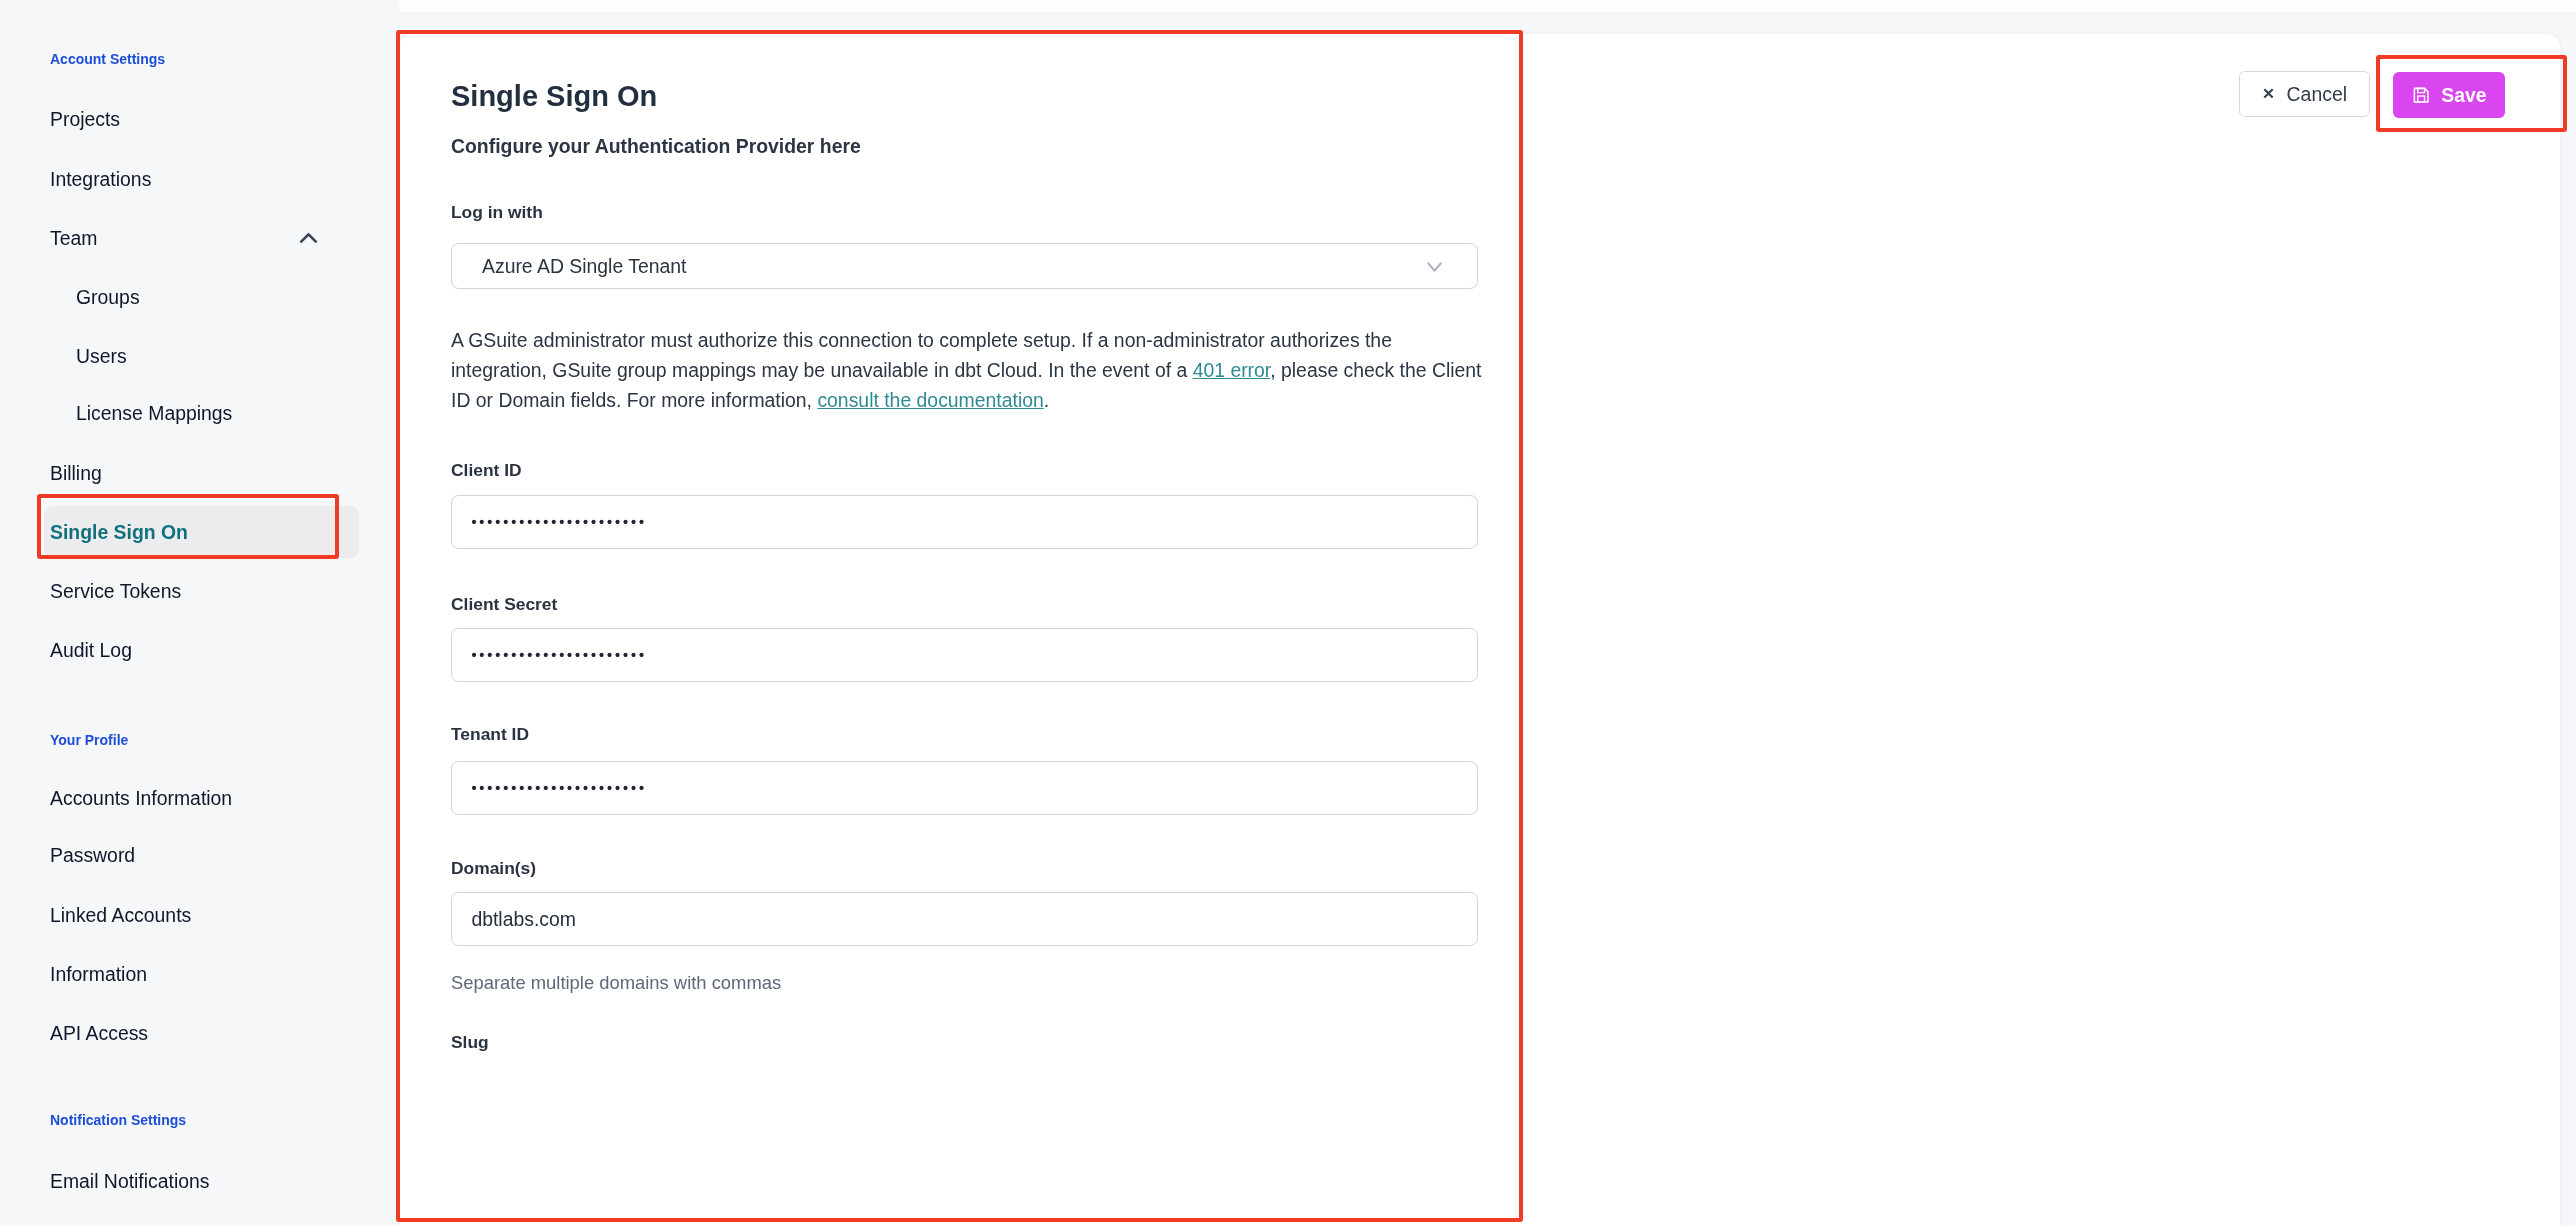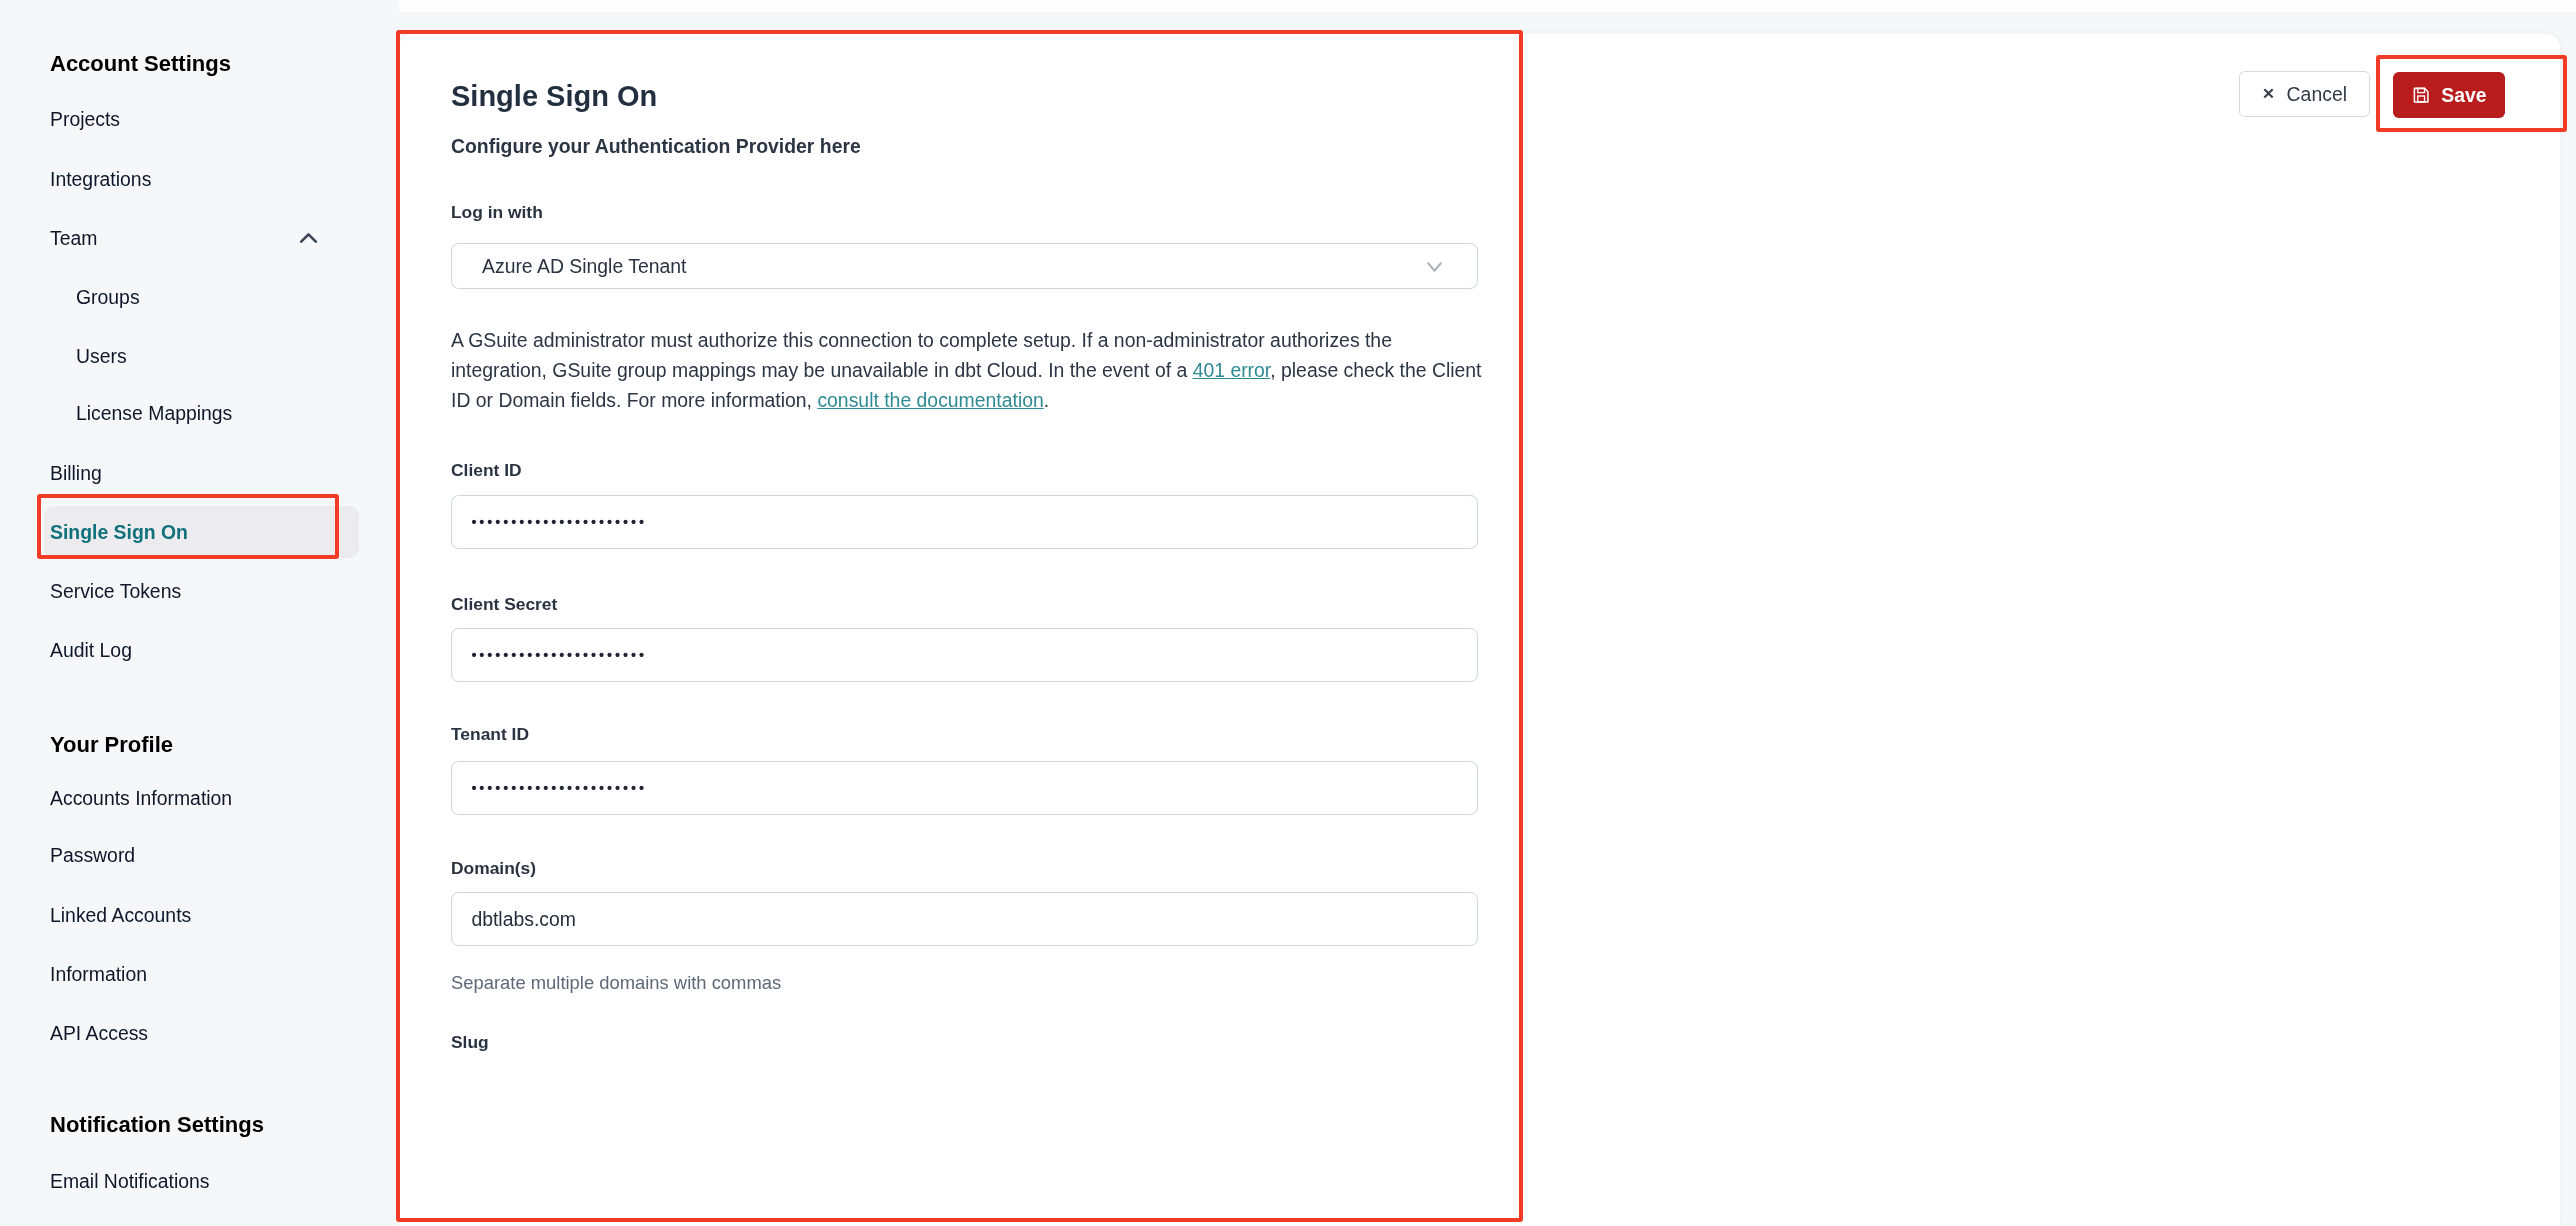--- a/index.html
+++ b/index.html
@@ -2,21 +2,21 @@
 <html><head>
 <meta charset="utf-8">
 <style>
   * { margin:0; padding:0; box-sizing:border-box; }
   html,body { width:2576px; height:1226px; overflow:hidden;
     font-family:"Liberation Sans", sans-serif; background:#f6f7f9; color:#3e4a5e; }
 
   
   .sidebar { position:absolute; left:0; top:0; width:399px; height:1226px; background:#f6f7f9; }
   .side-entry { position:absolute; left:50px; font-size:19.4px; color:#0f172a; white-space:nowrap; cursor:pointer; }
-  .side-entry.hdr { font-weight:700; font-size:22px; color:#000000; cursor:default; }
+  .side-entry.hdr { font-weight:700; font-size:14px; color:#1d4ed8; cursor:default; }
   .side-entry.sub { left:76px; }
   .side-entry.active { color:#10707c; font-weight:700; }
   .sso-pill { position:absolute; left:44px; top:506px; width:315px; height:52px;
     background:#ececef; border-radius:9.7px; }
   .team-chevron { position:absolute; left:294px; top:226px; width:29px; height:25px; cursor:pointer; }
 
   
   .top-strip { position:absolute; left:399px; top:0; width:2177px; height:11.6px; background:#fdfdfe; }
   .card { position:absolute; left:399px; top:34px; width:2161px; height:1192px;
     background:#ffffff; border-radius:13.6px 13.6px 0 0; box-shadow:0 0 4.8px rgba(20,30,50,0.05); }
@@ -40,21 +40,21 @@
     line-height:30px; color:#2b3544; }
   .notice a { color:#2e8a93; text-decoration:underline; cursor:pointer; }
 
   .helper-text { position:absolute; left:52px; top:938px; font-size:18.4px; color:#5d6878; }
 
   
   .btn-cancel { position:absolute; left:1840px; top:37px; width:131px; height:46px; background:#fff;
     border:1px solid #d5d9de; border-radius:5.8px; display:flex; align-items:center; justify-content:center;
     gap:11.6px; font-size:19.4px; color:#323a47; cursor:pointer; font-family:"Liberation Sans", sans-serif; }
   .btn-cancel .x-ico { font-size:15.5px; font-weight:700; color:#3a424f; }
-  .btn-save { position:absolute; left:1994px; top:38px; width:112px; height:46px; background:#b91c1c;
+  .btn-save { position:absolute; left:1994px; top:38px; width:112px; height:46px; background:#d946ef;
     border:none; border-radius:5.8px; display:flex; align-items:center; justify-content:center;
     gap:9.7px; font-size:19.4px; font-weight:700; color:#ffffff; cursor:pointer;
     font-family:"Liberation Sans", sans-serif; }
 
   
   .annot { position:absolute; border:4.8px solid #f23b26; border-radius:2.9px; pointer-events:none; }
   .annot-content { left:396px; top:30px; width:1127px; height:1192px; }
   .annot-sso { left:37px; top:494px; width:302px; height:65px; }
   .annot-save { left:2376px; top:55px; width:191px; height:77px; }
 </style>

